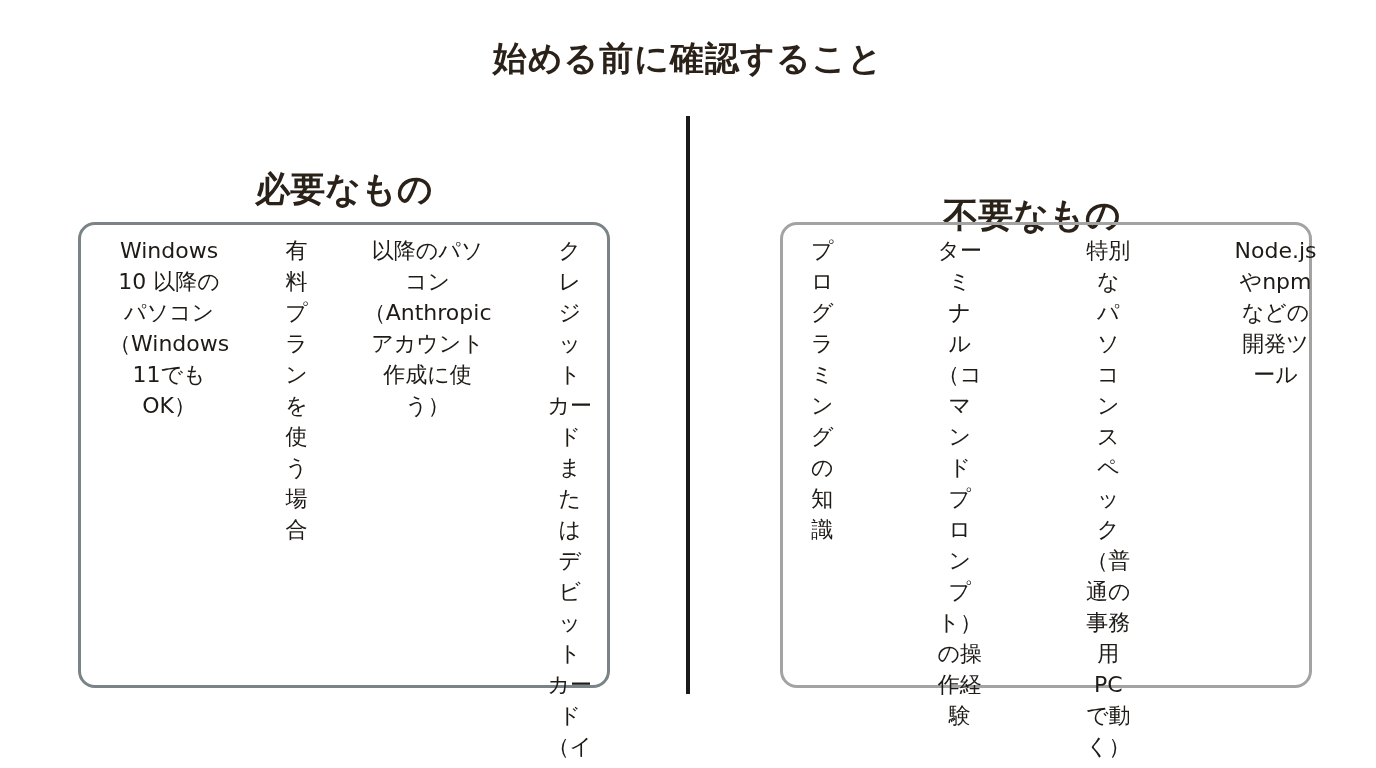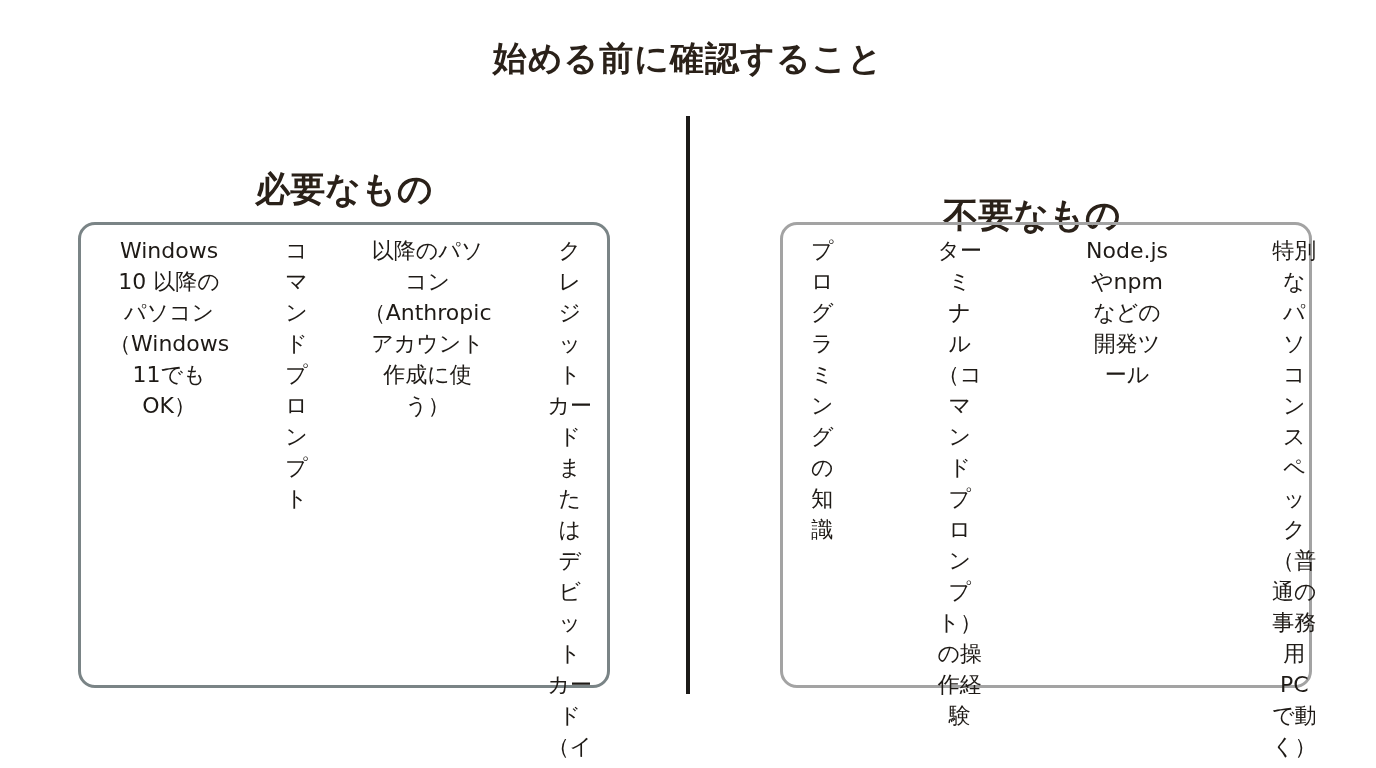--- a/index.html
+++ b/index.html
@@ -87,24 +87,24 @@
 <div class="page">
   <div class="page-title">始める前に確認すること</div>
 
   <div class="column-heading col-left-heading">必要なもの</div>
   <div class="column-heading col-right-heading">不要なもの</div>
 
   <div class="divider"></div>
 
   <div class="box box-required">
     <div class="item">Windows 10 以降のパソコン（Windows 11でもOK）</div>
-    <div class="item">コマンドプロンプト</div>
+    <div class="item">有料プランを使う場合</div>
     <div class="item">以降のパソコン（Anthropicアカウント作成に使う）</div>
     <div class="item">クレジットカードまたはデビットカード（インターネット接続）</div>
   </div>
 
   <div class="box box-unneeded">
     <div class="item">プログラミングの知識</div>
     <div class="item">ターミナル（コマンドプロンプト）の操作経験</div>
+    <div class="item">特別なパソコンスペック（普通の事務用PCで動く）</div>
     <div class="item">Node.jsやnpmなどの開発ツール</div>
-    <div class="item">特別なパソコンスペック（普通の事務用PCで動く）</div>
   </div>
 </div>
 
 </body></html>

